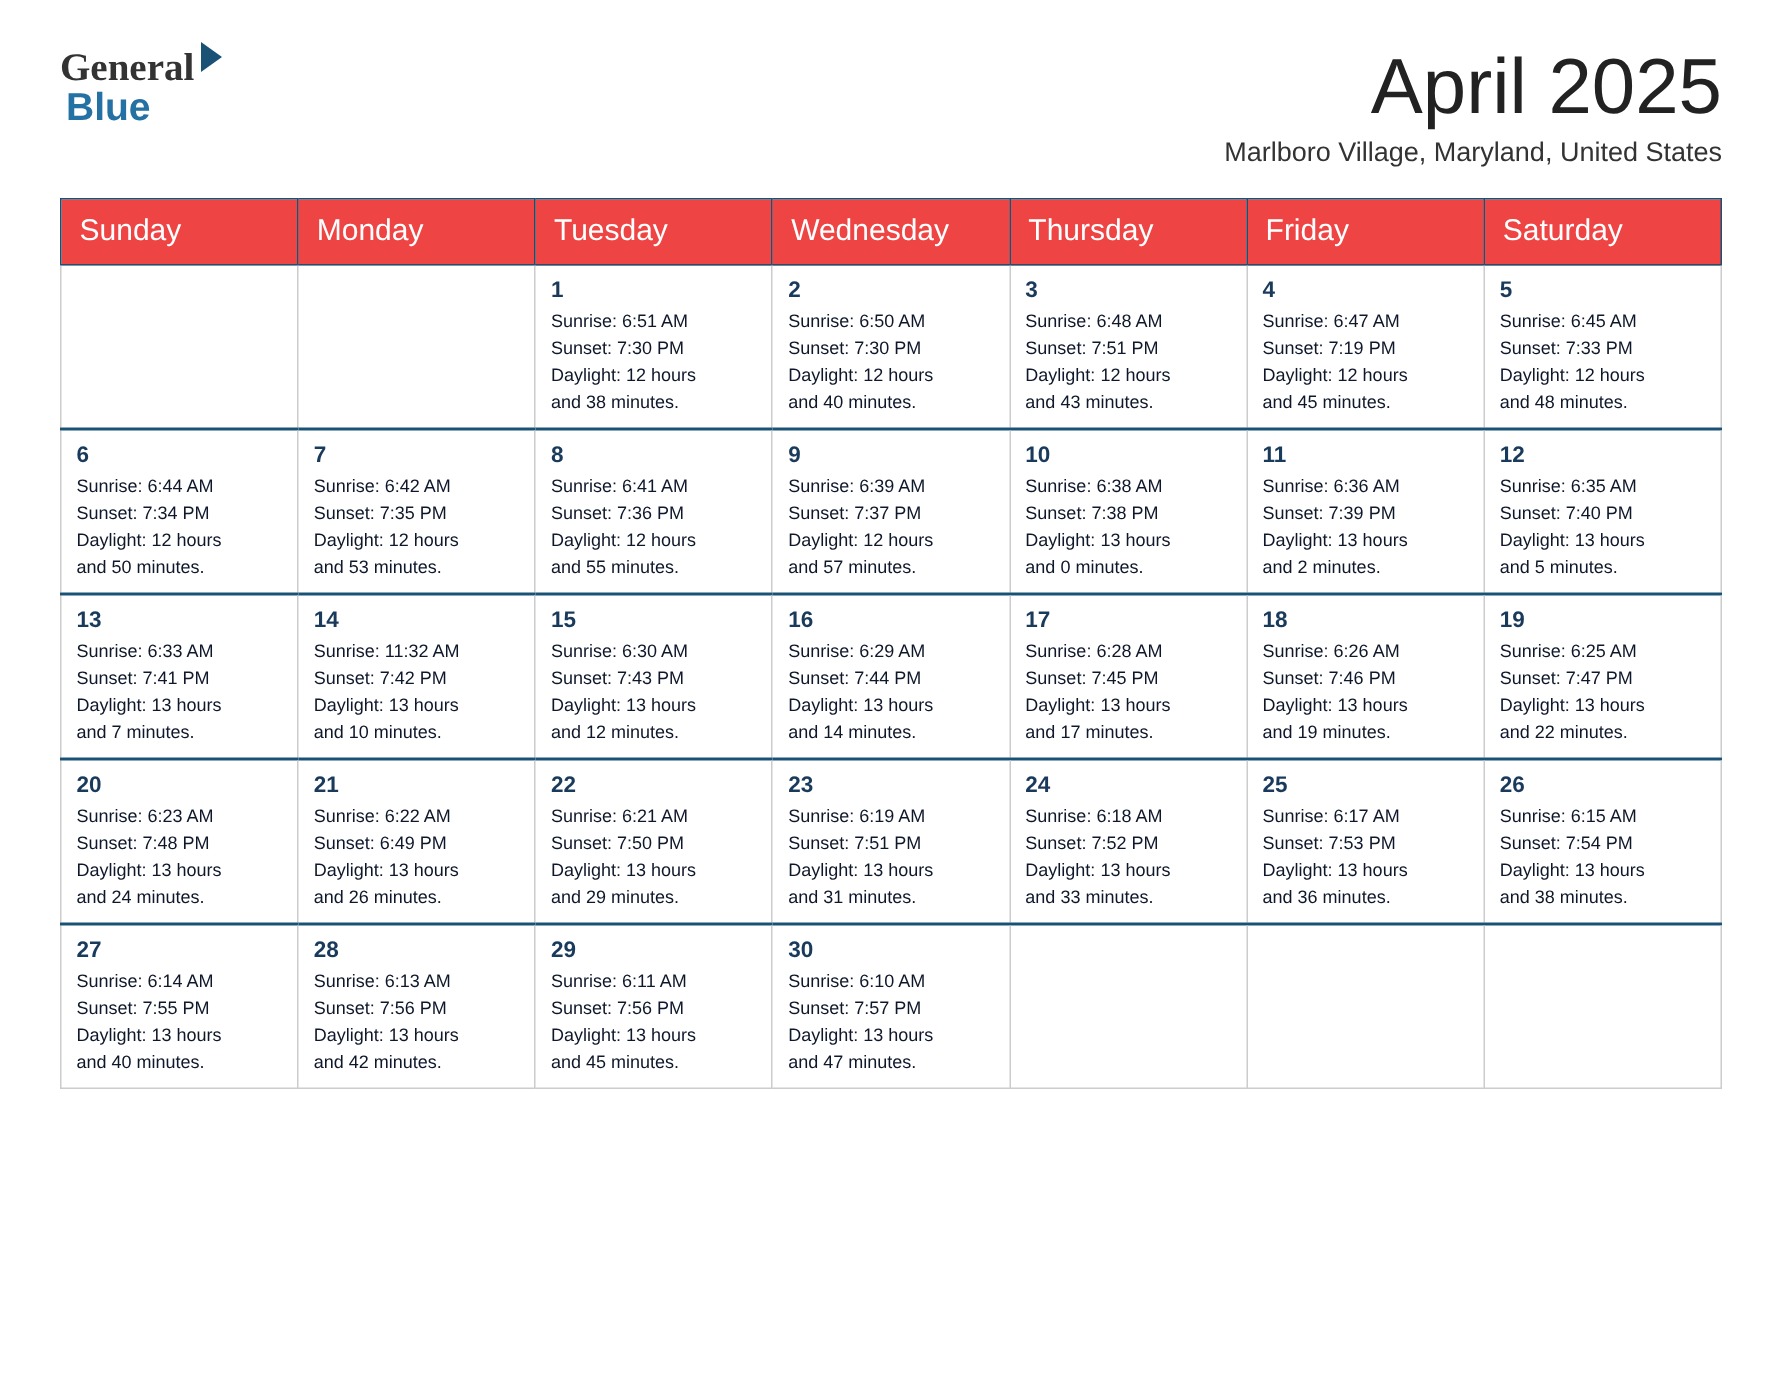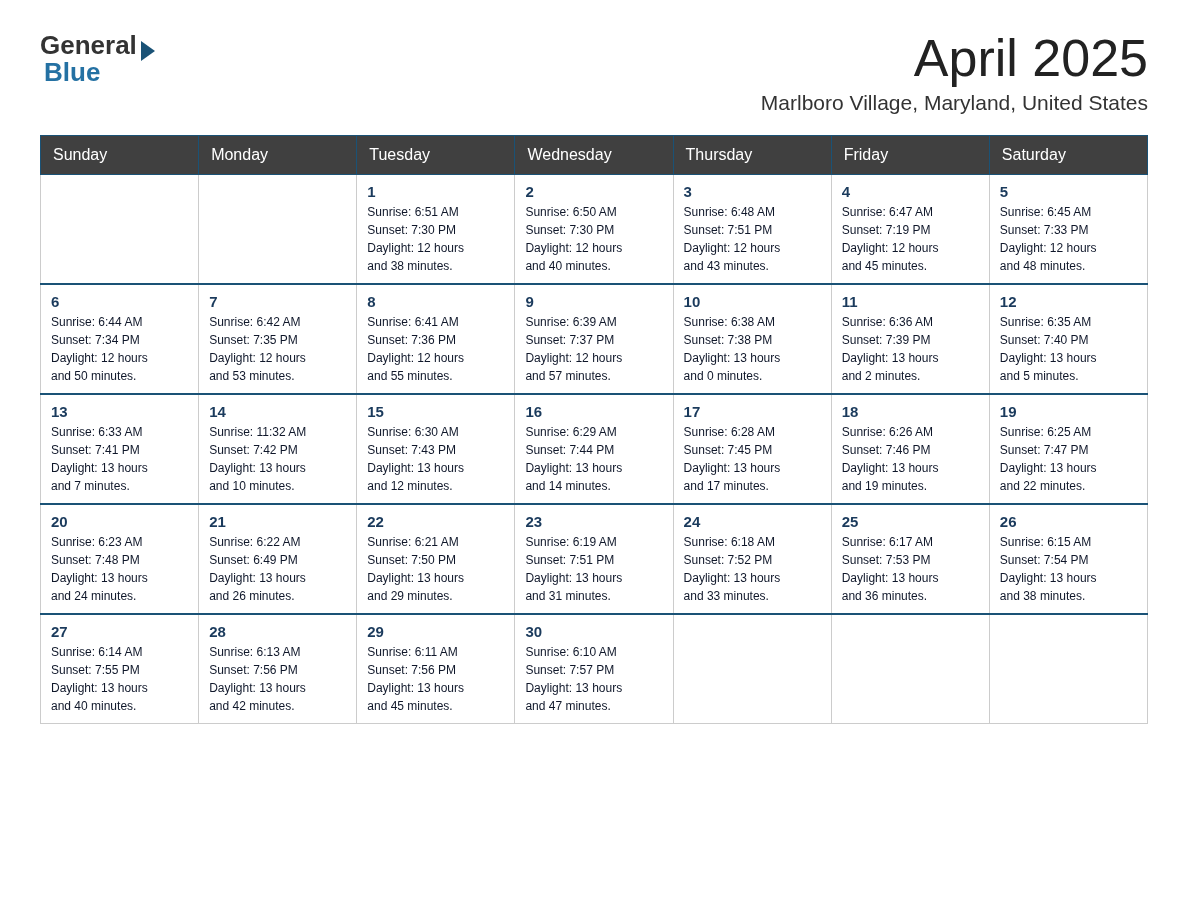--- a/index.html
+++ b/index.html
@@ -16,21 +16,22 @@
       align-items: flex-start;
       margin-bottom: 20px;
     }
     .logo {
       display: flex;
       flex-direction: column;
       align-items: flex-start;
     }
     .logo-top {
       display: flex;
-      align-items: flex-end;
+      align-items: flex-start;
+      font-family: Liberation Serif, serif;
     }
     .logo-general {
       font-size: 26px;
       font-weight: bold;
       color: #333;
     }
     .logo-triangle {
       width: 0;
       height: 0;
       border-left: 14px solid #1a5276;
@@ -49,34 +50,34 @@
     .title-section {
       text-align: right;
     }
     .month-year {
       font-size: 52px;
       font-weight: 300;
       color: #222;
       line-height: 1.1;
     }
     .location {
-      font-size: 21px;
+      font-size: 18px;
       color: #333;
       margin-top: 4px;
     }
     .calendar {
       width: 100%;
       border-collapse: collapse;
     }
     .calendar th {
-      background-color: #404040;
+      background-color: #ef4444;
       color: white;
       padding: 10px 12px;
       text-align: left;
-      font-size: 16px;
+      font-size: 20px;
       font-weight: normal;
       border: 1px solid #1a5276;
     }
     .calendar td {
       vertical-align: top;
       padding: 8px 10px;
       border: 1px solid #ccc;
       width: 14.28%;
       min-height: 100px;
       font-size: 13px;

